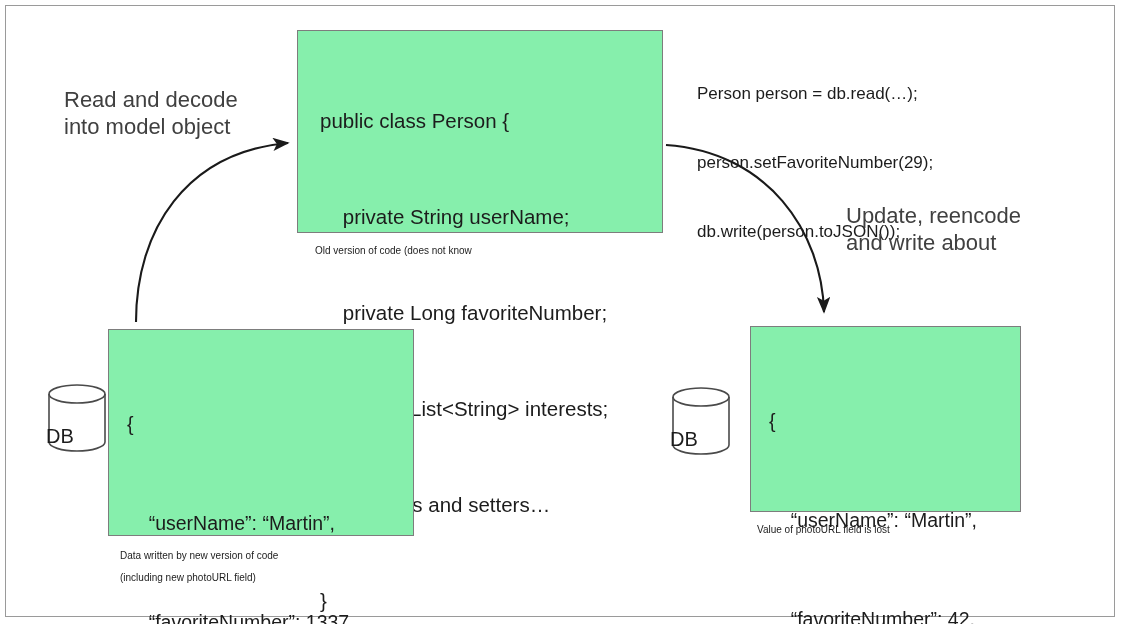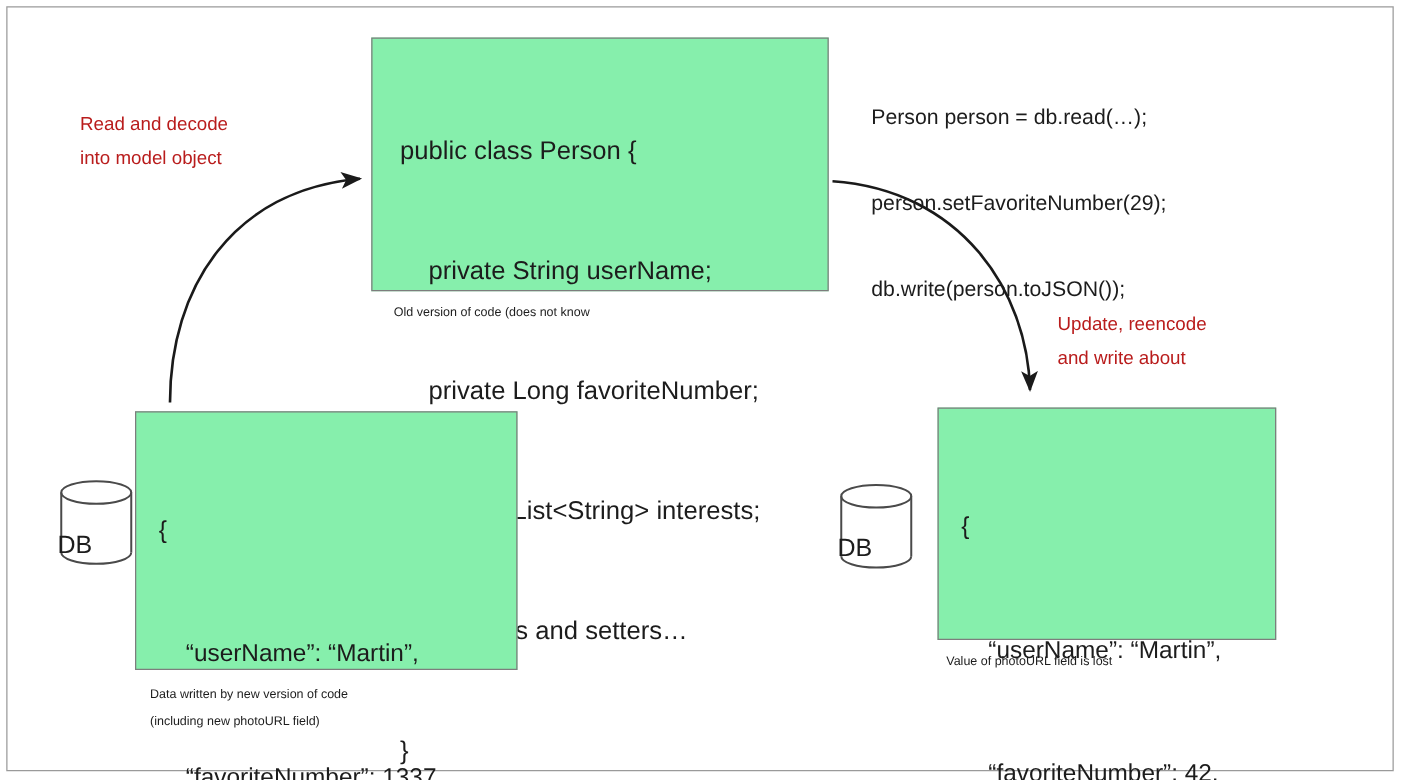--- a/index.html
+++ b/index.html
@@ -75,27 +75,27 @@
     left: 697px;
     top: 36px;
     font-size: 17px;
     line-height: 23px;
     color: #1c1c1c;
     white-space: pre;
   }
   .snippet div { white-space: pre; }
   .label {
     position: absolute;
-    font-size: 15px;
+    font-size: 22px;
     line-height: 27px;
-    color: #b91c1c;
+    color: #404040;
   }
   .label div { white-space: nowrap; }
   .label-read { left: 64px; top: 86px; }
-  .label-update { left: 846px; top: 202px; margin-top: 44px; }
+  .label-update { left: 846px; top: 202px; }
   .caption {
     position: absolute;
     font-size: 10px;
     line-height: 22px;
     color: #1c1c1c;
   }
   .caption div { white-space: nowrap; }
   .caption-old { left: 315px; top: 240px; }
   .caption-data { left: 120px; top: 545px; }
   .caption-lost { left: 757px; top: 519px; }

